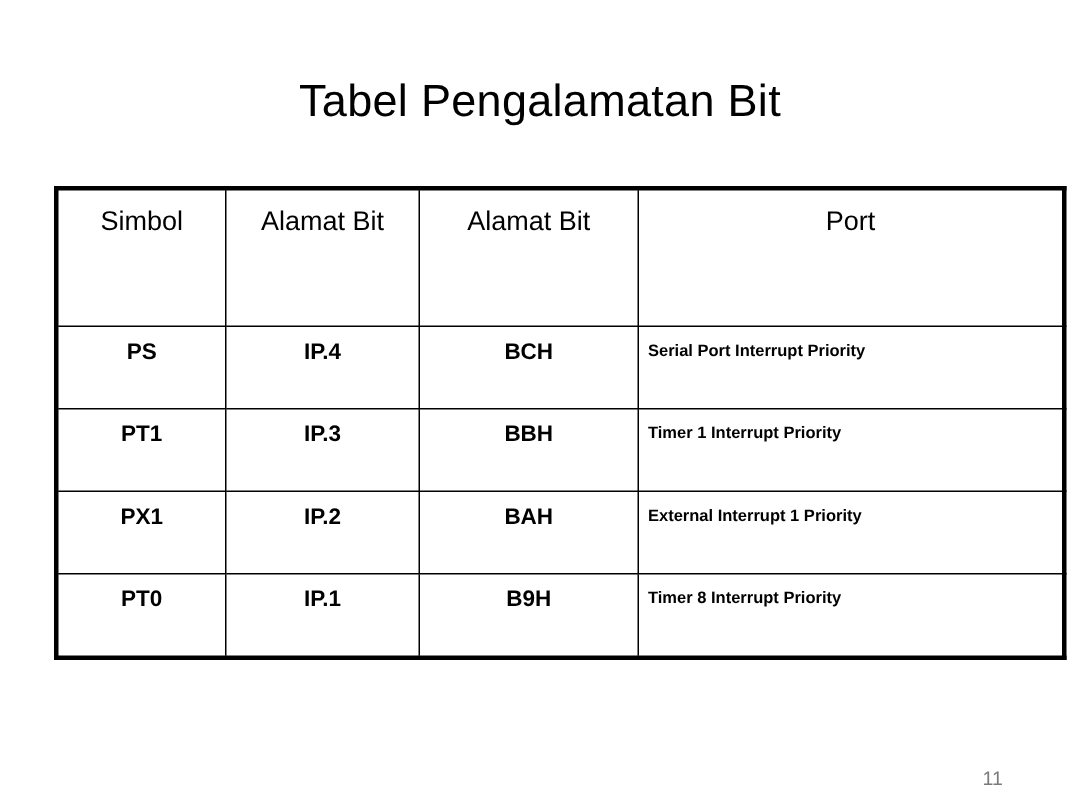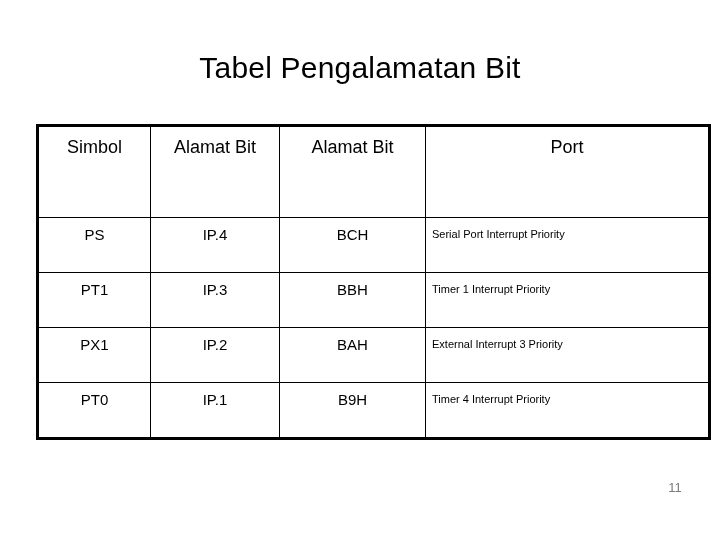--- a/index.html
+++ b/index.html
@@ -74,21 +74,21 @@
     text-align: center;
     white-space: nowrap;
   }
 
   
   tr.data-row td {
     height: 54px;
   }
   tr.data-row .cell-inner {
     font-size: 15px;
-    font-weight: normal;
+    font-weight: bold;
     line-height: 19px;
     padding-top: 7px;
     text-align: center;
     white-space: nowrap;
   }
   tr.data-row td.col-nama .cell-inner {
     text-align: left;
     padding-left: 6px;
     font-size: 11px;
   }
@@ -97,23 +97,22 @@
   }
 
   .cell-inner {
     display: block;
     overflow: hidden;
   }
 
   #page-number {
     position: absolute;
     left: 655px;
-    top: 480px;
+    top: 511px;
     width: 40px;
-    text-align: center;
     font-size: 13px;
     line-height: 15px;
     color: #7b7b7b;
     white-space: nowrap;
   }
 </style>
 </head>
 <body>
 
 <div id="slide">
@@ -171,36 +170,36 @@
         <td class="col-simbol">
           <span class="cell-inner">PX1</span>
         </td>
         <td class="col-posisi">
           <span class="cell-inner">IP.2</span>
         </td>
         <td class="col-alamat">
           <span class="cell-inner">BAH</span>
         </td>
         <td class="col-nama">
-          <span class="cell-inner">External Interrupt 3  Priority</span>
+          <span class="cell-inner">External Interrupt 1  Priority</span>
         </td>
       </tr>
 
       <tr class="data-row">
         <td class="col-simbol">
           <span class="cell-inner">PT0</span>
         </td>
         <td class="col-posisi">
           <span class="cell-inner">IP.1</span>
         </td>
         <td class="col-alamat">
           <span class="cell-inner">B9H</span>
         </td>
         <td class="col-nama">
-          <span class="cell-inner">Timer 4 Interrupt Priority</span>
+          <span class="cell-inner">Timer 8 Interrupt Priority</span>
         </td>
       </tr>
 
     </tbody>
   </table>
 
   <div id="page-number">11</div>
 
 </div>
 

